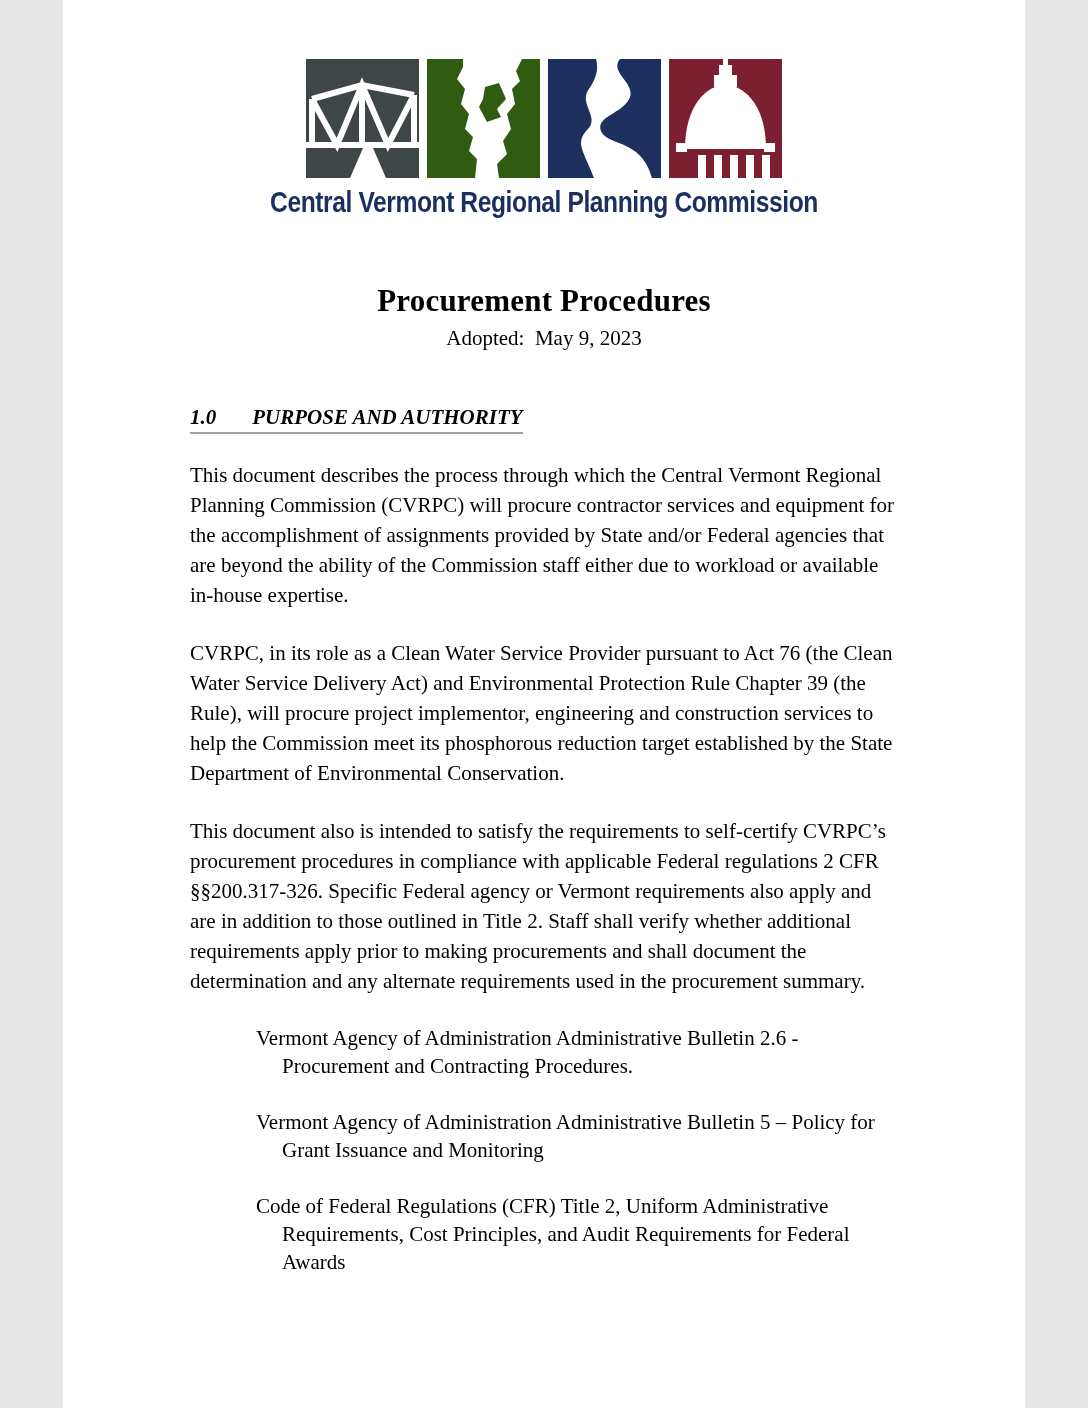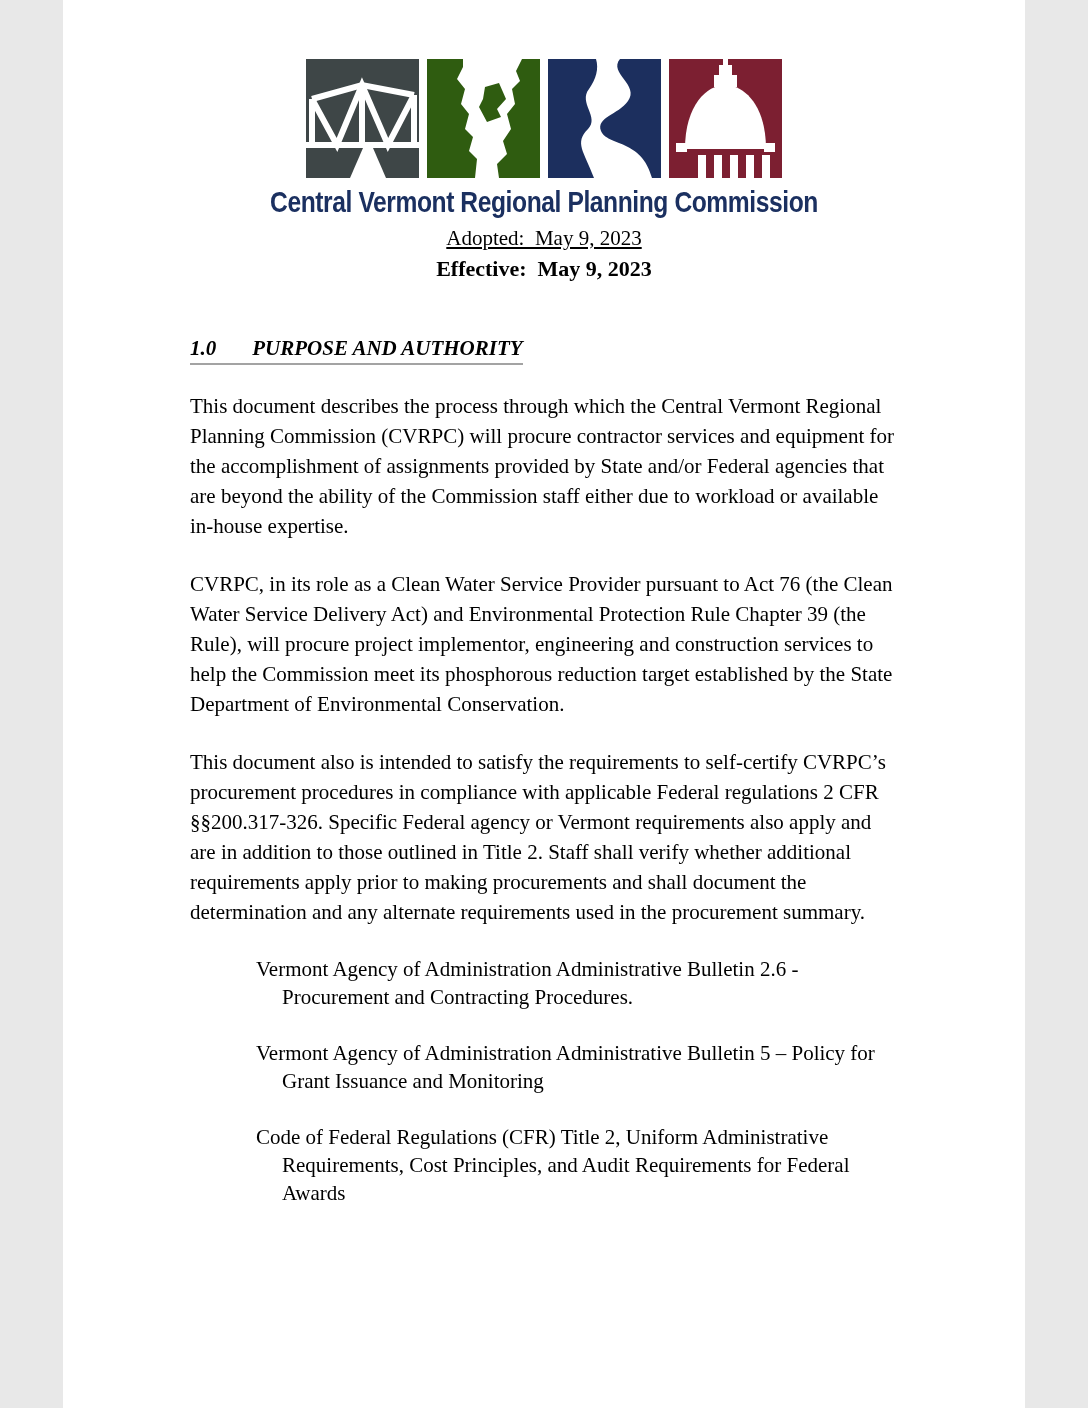--- a/index.html
+++ b/index.html
@@ -20,21 +20,21 @@
     color:#1b3060;
     transform:scaleX(0.82); transform-origin:50% 50%;
     white-space:nowrap;
   }
   
   .doc-title {
     margin-top:64px; text-align:center;
     font-size:31px; font-weight:bold; letter-spacing:0.2px;
   }
   .doc-adopted {
-    margin-top:7px; text-align:center; font-size:21px; white-space:pre-wrap;text-decoration:underline;
+    margin-top:7px; text-align:center; font-size:21px; white-space:pre-wrap;
   }
   .doc-effective {
     margin-top:5px; text-align:center; font-size:22px; font-weight:bold; white-space:pre-wrap;
   }
   
   .body-col { margin:54px 128px 0 127px; }
   .section-heading {
     font-size:21px; font-weight:bold; margin-bottom:26px;
   }
   .section-heading .rule {
@@ -93,22 +93,22 @@
         <rect x="45" y="96" width="8" height="23" fill="#ffffff"></rect>
         <rect x="61" y="96" width="8" height="23" fill="#ffffff"></rect>
         <rect x="77" y="96" width="8" height="23" fill="#ffffff"></rect>
         <rect x="93" y="96" width="8" height="23" fill="#ffffff"></rect>
       </svg>
     </div>
 
     <div class="logo-wordmark">Central Vermont Regional Planning Commission</div>
   </div>
 
+  <div class="doc-title">Procurement Procedures</div>
   <div class="doc-adopted">Adopted:  May 9, 2023</div>
-  <div class="doc-effective">Effective:  May 9, 2023</div>
 
   <div class="body-col">
 
     <div class="section-heading">
       <span class="rule"><span>1.0</span><span class="tab"></span><span>PURPOSE AND AUTHORITY</span></span>
     </div>
 
     <p>This document describes the process through which the Central Vermont Regional Planning Commission (CVRPC) will procure contractor services and equipment for the accomplishment of assignments provided by State and/or Federal agencies that are beyond the ability of the Commission staff either due to workload or available in-house expertise.</p>
     <p>CVRPC, in its role as a Clean Water Service Provider pursuant to Act 76 (the Clean Water Service Delivery Act) and Environmental Protection Rule Chapter 39 (the Rule), will procure project implementor, engineering and construction services to help the Commission meet its phosphorous reduction target established by the State Department of Environmental Conservation.</p>
     <p>This document also is intended to satisfy the requirements to self-certify CVRPC’s procurement procedures in compliance with applicable Federal regulations 2 CFR §§200.317-326.  Specific Federal agency or Vermont requirements also apply and are in addition to those outlined in Title 2.  Staff shall verify whether additional requirements apply prior to making procurements and shall document the determination and any alternate requirements used in the procurement summary.</p>

